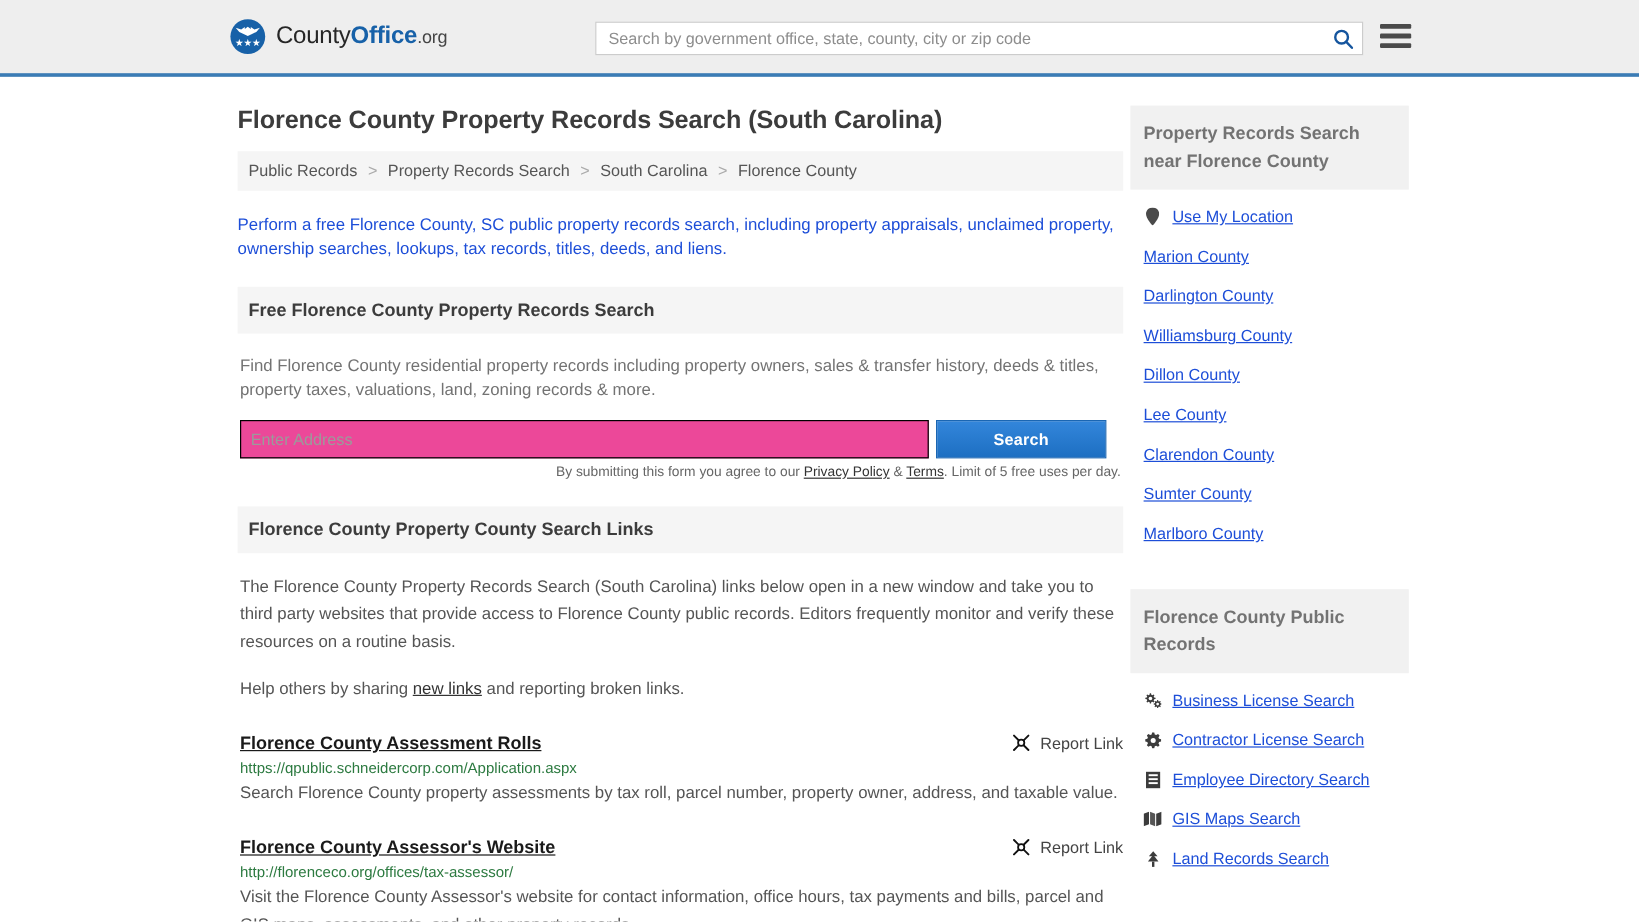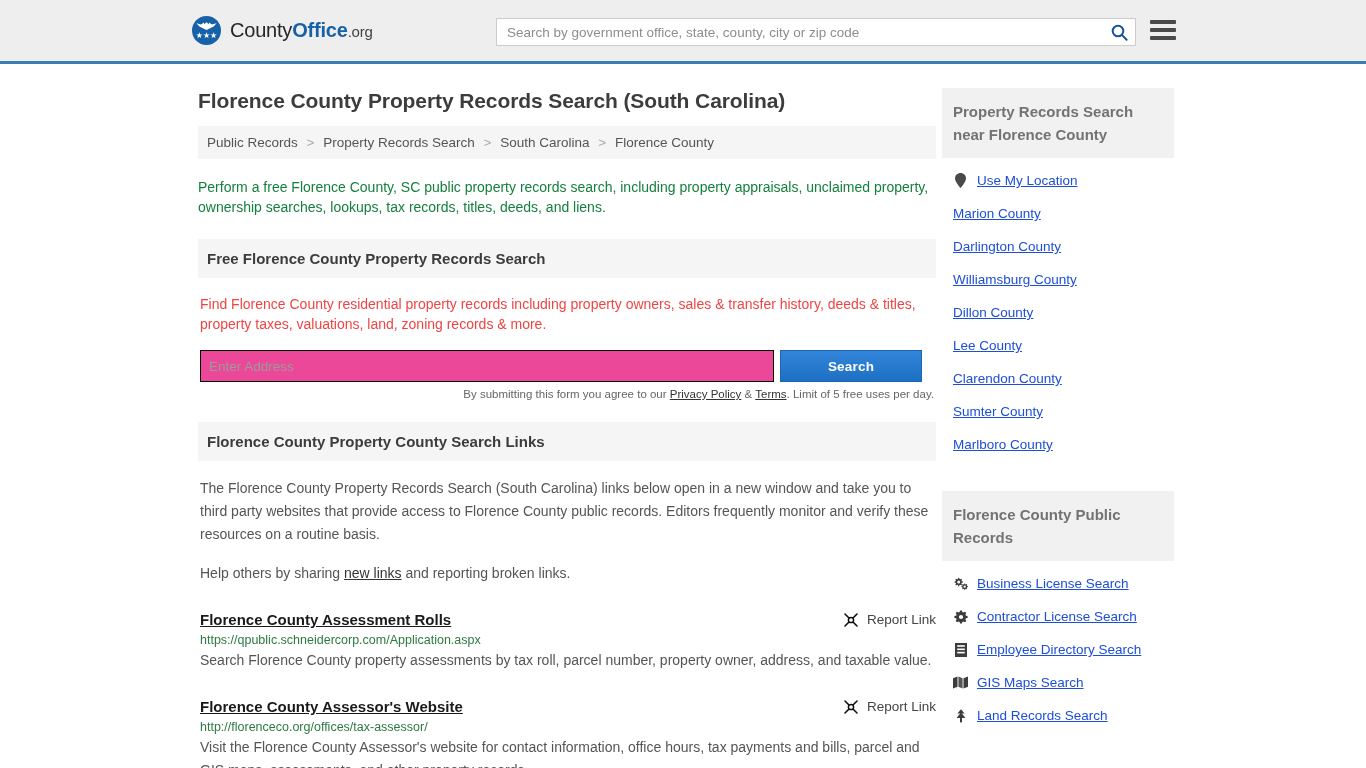--- a/index.html
+++ b/index.html
@@ -131,37 +131,37 @@
   }
   .breadcrumb a {
     color: #555;
     text-decoration: none;
   }
   .breadcrumb .sep { color: #aaa; margin: 0 5px; }
 
   .intro {
     font-size: 14px;
     line-height: 20px;
-    color: #15803d;
+    color: #1d4ed8;
     margin: 18px 0 22px 0;
     padding-right: 2px;
   }
 
   .band {
     background: #f5f5f5;
     padding: 11px 9px;
     font-size: 15px;
     font-weight: bold;
     color: #3c3c3c;
   }
 
   .blurb {
     font-size: 14px;
     line-height: 20px;
-    color: #ef4444;
+    color: #737373;
     margin: 16px 0 16px 2px;
   }
 
   .search-form {
     display: flex;
     margin: 0 0 6px 2px;
   }
   .addr-input {
     width: 574px;
     height: 32px;
@@ -201,21 +201,21 @@
     line-height: 23px;
     color: #555;
     margin: 16px 0 0 2px;
   }
   .para a { color: #333; text-decoration: underline; }
 
   
   .link-item { margin: 26px 0 0 2px; }
   .link-row {
     display: flex;
-    align-items: center;
+    align-items: flex-start;
     justify-content: space-between;
   }
   .link-title {
     font-size: 15px;
     font-weight: bold;
     color: #1a1a1a;
     text-decoration: underline;
     cursor: pointer;
   }
   .report-link {

